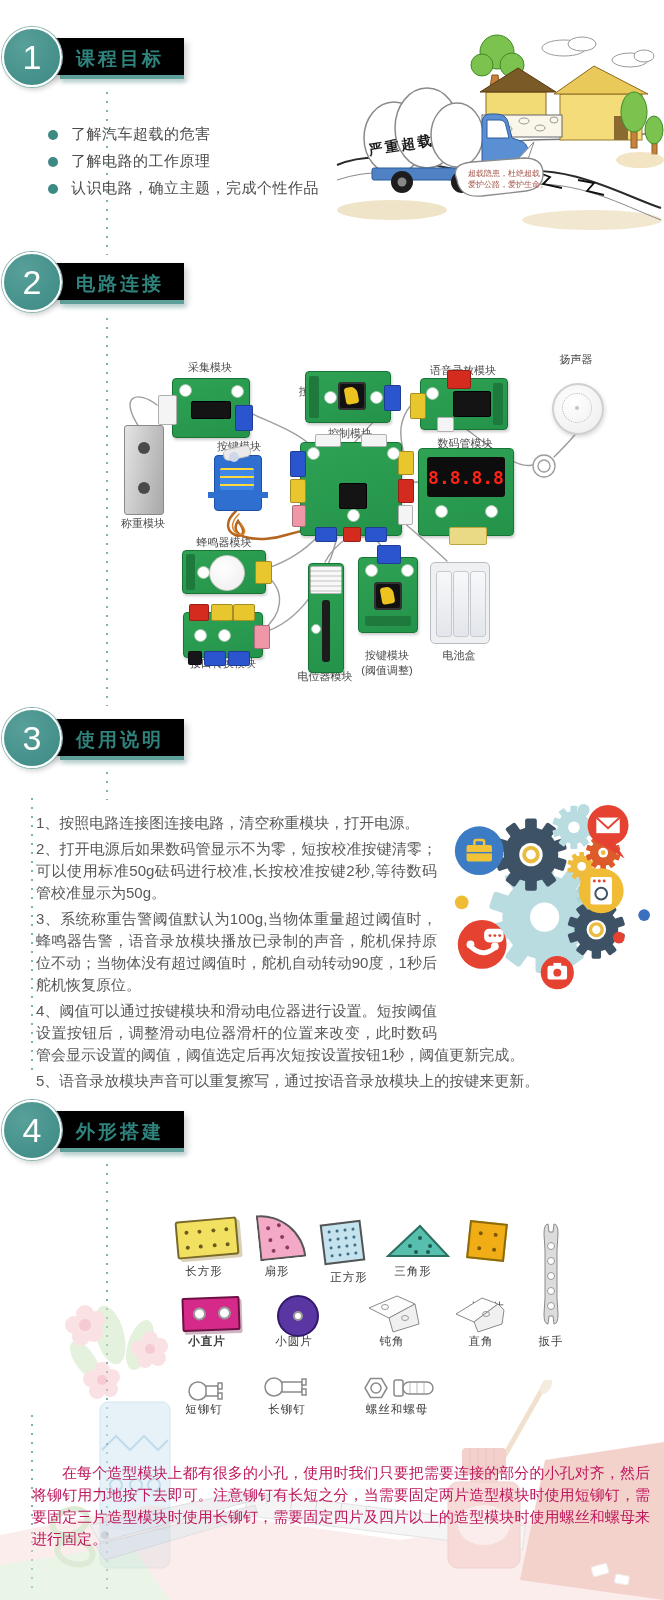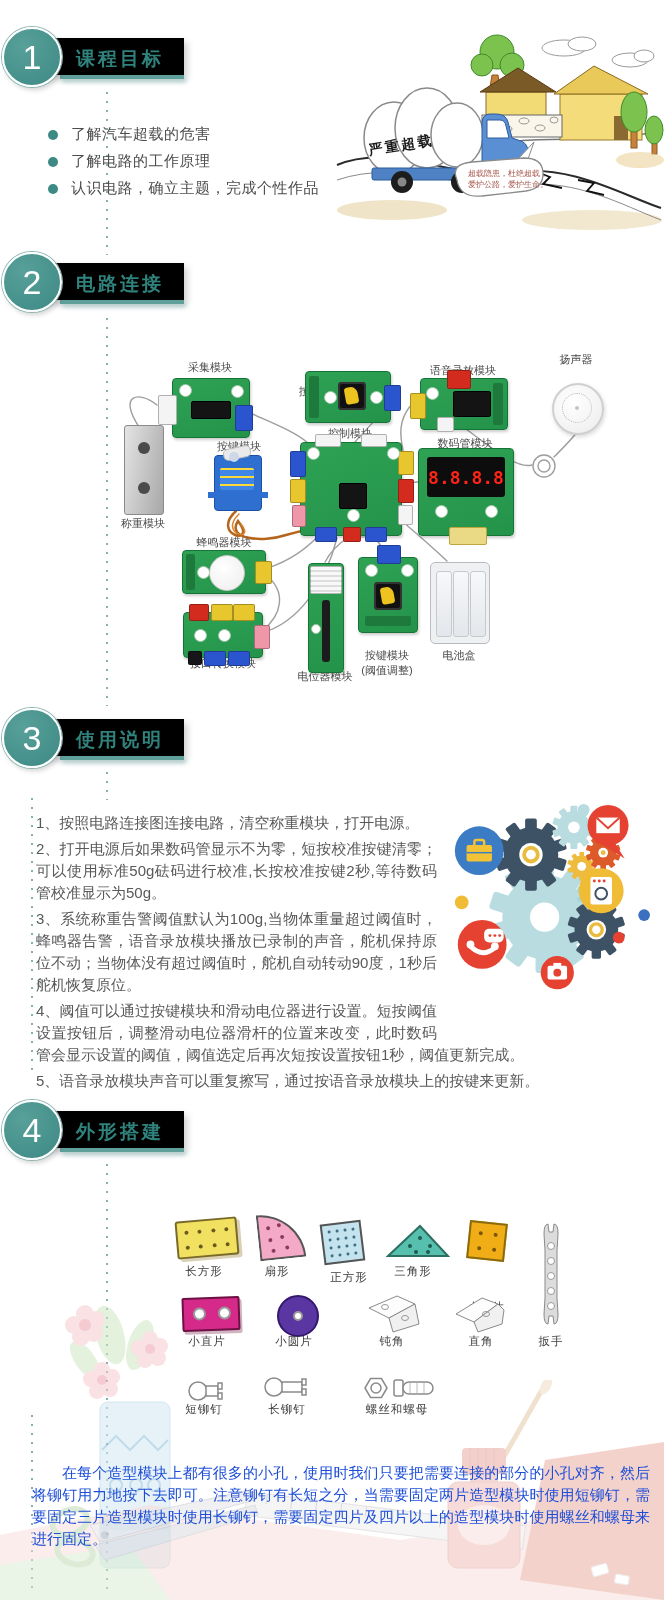--- a/index.html
+++ b/index.html
@@ -67,21 +67,21 @@
   .fdot{position:absolute;width:4px;height:4px;border-radius:50%;background:currentColor;}
   .shp-sq{left:322px;top:1222px;width:37px;height:37px;background:#c4e3ee;border:2px solid #555;
           transform:rotate(-7deg);color:#3e6e80;}
   .shp-sm{left:468px;top:1222px;width:34px;height:34px;background:#f0ad15;border:2px solid #8a6a10;
           transform:rotate(6deg);color:#7a5608;}
   .shp-strip{left:182px;top:1297px;width:54px;height:30px;background:#d62a8a;border:2px solid #6e1044;border-radius:2px;
              transform:rotate(-2deg);box-shadow:2px 3px 0 rgba(120,40,80,.35);}
   .rhole{position:absolute;width:9px;height:9px;border-radius:50%;background:#fff;border:2px solid #9a9a9a;}
   .shp-disc{left:277px;top:1295px;width:38px;height:38px;border-radius:50%;background:#5a36a2;border:2px solid #33186e;}
   .deco{position:absolute;z-index:1;}
-  .note{position:absolute;left:32px;top:1462px;width:618px;font-size:15px;line-height:22px;color:#1d4ed8;
+  .note{position:absolute;left:32px;top:1462px;width:618px;font-size:15px;line-height:22px;color:#be185d;
         text-indent:2em;text-align:justify;z-index:2;}
 </style>
 </head>
 <body>
 
 <div class="page">
 
   <div class="vdot" style="left:106px;top:92px;height:163px;"></div>
   <div class="vdot" style="left:106px;top:318px;height:388px;"></div>
   <div class="vdot" style="left:106px;top:772px;height:28px;"></div>
@@ -580,21 +580,21 @@
     <polygon points="6,16 34,4 52,12 26,26" fill="#fdfdfd" stroke="#8a8a8a"></polygon>
     <polygon points="26,26 52,12 56,32 30,40" fill="#f0f0f0" stroke="#8a8a8a"></polygon>
     <ellipse cx="22" cy="15" rx="3.5" ry="2.5" fill="none" stroke="#999"></ellipse>
     <ellipse cx="42" cy="26" rx="3.5" ry="2.5" fill="none" stroke="#999"></ellipse>
   </svg>
   <svg class="shp" style="left:452px;top:1290px;" width="58" height="44" viewBox="0 0 58 44">
     <polygon points="4,24 30,8 46,14 22,32" fill="#fdfdfd" stroke="#8a8a8a"></polygon>
     <polygon points="22,32 46,14 52,20 50,34 26,42" fill="#f0f0f0" stroke="#8a8a8a"></polygon>
     <ellipse cx="34" cy="24" rx="3.5" ry="2.5" fill="none" stroke="#999"></ellipse>
   </svg>
-  <div class="slabel" style="left:162px;top:1334px;">小直片</div>
+  <div class="slabel" style="left:162px;top:1334px;font-weight:bold;">小直片</div>
   <div class="slabel" style="left:249px;top:1334px;">小圆片</div>
   <div class="slabel" style="left:347px;top:1334px;">钝角</div>
   <div class="slabel" style="left:436px;top:1334px;font-family:Liberation Serif, serif;">直角</div>
 
   <svg class="shp" style="left:186px;top:1376px;" width="40" height="28" viewBox="0 0 40 28">
     <g fill="#fff" stroke="#8a8a8a" stroke-width="1.5">
       <circle cx="12" cy="15" r="9"></circle>
         <rect x="20" y="10" width="12" height="10"></rect>
       <rect x="32" y="7" width="4" height="6"></rect>
         <rect x="32" y="17" width="4" height="6"></rect>

